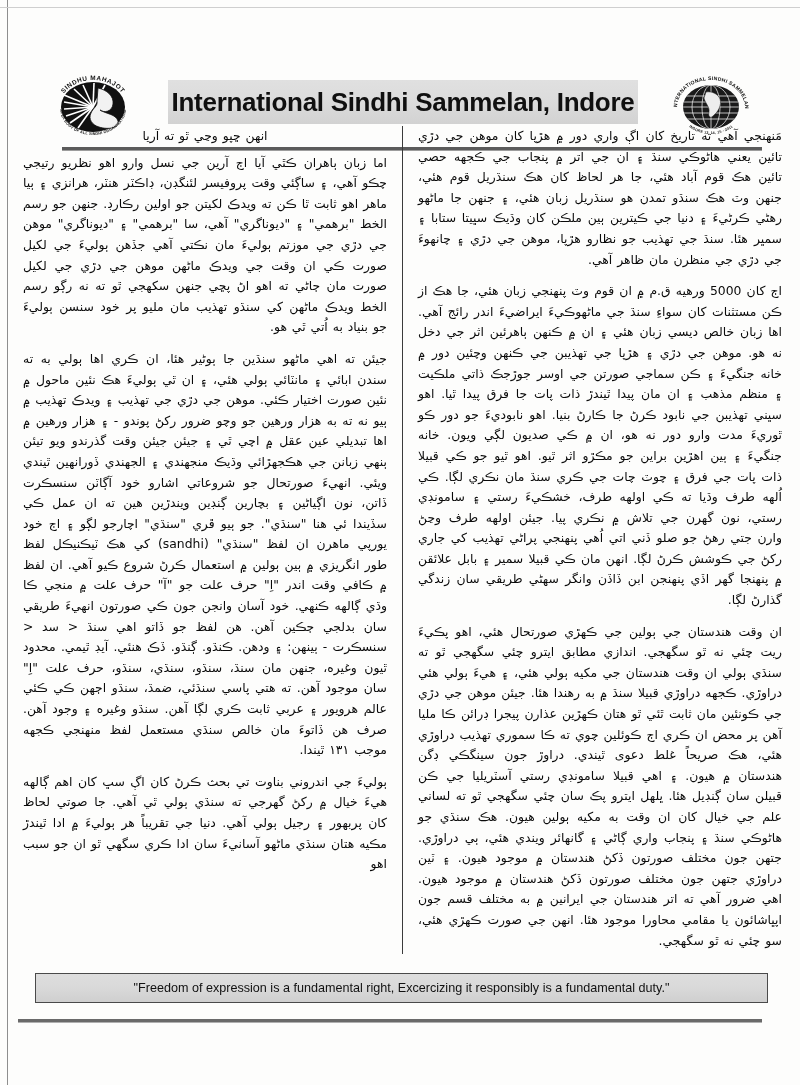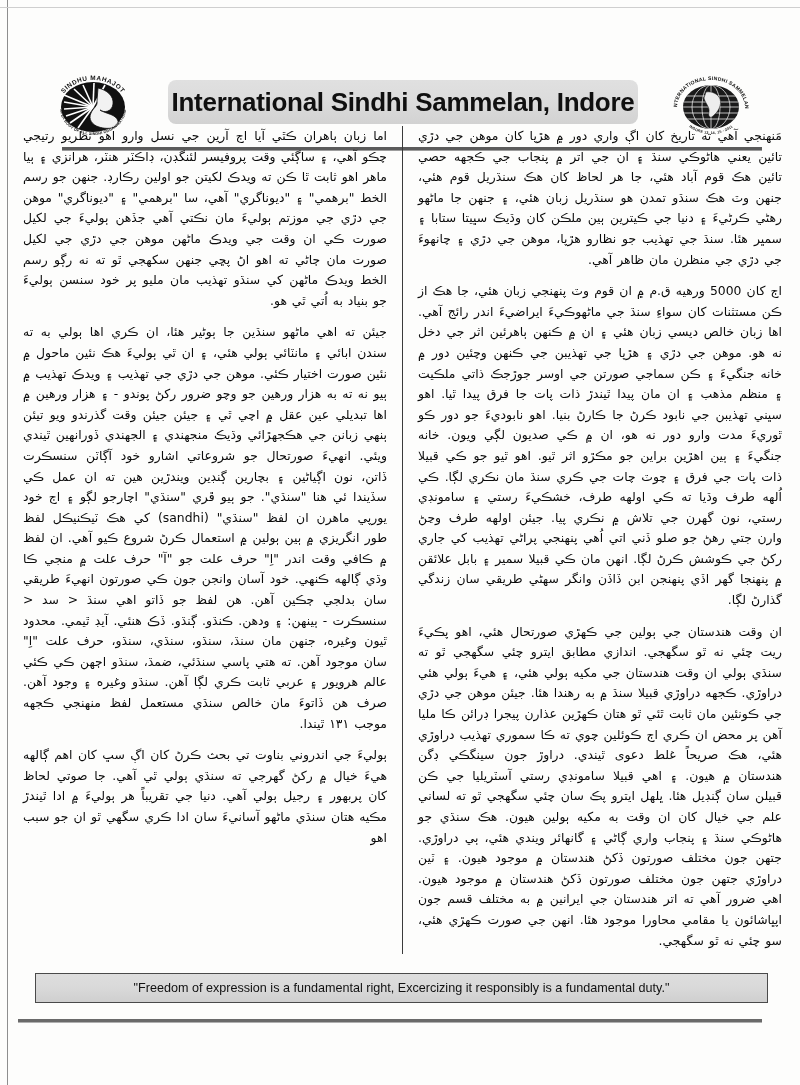--- a/index.html
+++ b/index.html
@@ -49,21 +49,21 @@
     width: 86px; height: 76px;
   }
   .logo-left  { left: 50px;  top: 38px; }
   .logo-right { left: 668px; top: 38px; }
 
   .title-banner {
     position: absolute;
     left: 168px; top: 50px;
     width: 470px; height: 44px;
     background: linear-gradient(180deg,#e0e0e0 0%, #dcdcdc 45%, #d2d2d2 100%);
-    border-radius: 8px;
+    border-radius: 0;
     display: flex;
     align-items: center;
     justify-content: center;
   }
   .title-text {
     font-family: "Liberation Sans", sans-serif;
     font-weight: bold;
     font-size: 26px;
     letter-spacing: -0.3px;
     color: #101010;
@@ -227,20 +227,21 @@
 
     <div class="column">
       <p class="para">مَنهنجي آهي ته تاريخ کان اڳ واري دور ۾ هڙپا کان موهن جي دڙي تائين يعني هاڻوڪي سنڌ ۽ ان جي اتر ۾ پنجاب جي ڪجهه حصي تائين هڪ قوم آباد هئي، جا هر لحاظ کان هڪ سنڌريل قوم هئي، جنهن وٽ هڪ سنڌو تمدن هو سنڌريل زبان هئي، ۽ جنهن جا ماڻهو رهڻي ڪرڻيءَ ۽ دنيا جي ڪيترين ٻين ملڪن کان وڌيڪ سڀيتا ستابا ۽ سمڀر هئا. سنڌ جي تهذيب جو نظارو هڙپا، موهن جي دڙي ۽ چانهوءَ جي دڙي جي منظرن مان ظاهر آهي.</p>
       <p class="para">اڄ کان 5000 ورهيه ق.م ۾ ان قوم وٽ پنهنجي زبان هئي، جا هڪ از ڪن مستثنات کان سواءِ سنڌ جي ماڻهوڪيءَ ايراضيءَ اندر رائج آهي. اها زبان خالص ديسي زبان هئي ۽ ان ۾ ڪنهن ٻاهرئين اثر جي دخل نه هو. موهن جي دڙي ۽ هڙپا جي تهذيبن جي ڪنهن وچئين دور ۾ خانه جنگيءَ ۽ ڪن سماجي صورتن جي اوسر جوڙجڪ ذاتي ملڪيت ۽ منظم مذهب ۽ ان مان پيدا ٿيندڙ ذات پات جا فرق پيدا ٿيا. اهو سڀني تهذيبن جي نابود ڪرڻ جا ڪارڻ بنيا. اهو نابوديءَ جو دور ڪو ٿوريءَ مدت وارو دور نه هو، ان ۾ ڪي صديون لڳي ويون. خانه جنگيءَ ۽ ٻين اهڙين براين جو مڪڙو اثر ٿيو. اهو ٿيو جو ڪي قبيلا ذات پات جي فرق ۽ چوٽ چات جي ڪري سنڌ مان نڪري لڳا. ڪي اُلهه طرف وڌيا ته ڪي اولهه طرف، خشڪيءَ رستي ۽ سامونڊي رستي، نون گهرن جي تلاش ۾ نڪري پيا. جيئن اولهه طرف وڃڻ وارن جتي رهڻ جو صلو ڏني اتي اُهي پنهنجي پراڻي تهذيب کي جاري رکڻ جي ڪوشش ڪرڻ لڳا. انهن مان ڪي قبيلا سمير ۽ بابل علائقن ۾ پنهنجا گهر اڏي پنهنجن ابن ڏاڏن وانگر سهڻي طريقي سان زندگي گذارڻ لڳا.</p>
       <p class="para">ان وقت هندستان جي ٻولين جي ڪهڙي صورتحال هئي، اهو پڪيءَ ريت چئي نه ٿو سگهجي. اندازي مطابق ايترو چئي سگهجي ٿو ته سنڌي ٻولي ان وقت هندستان جي مکيه ٻولي هئي، ۽ هيءَ ٻولي هئي دراوڙي. ڪجهه دراوڙي قبيلا سنڌ ۾ به رهندا هئا. جيئن موهن جي دڙي جي ڪونئين مان ثابت ٿئي ٿو هتان ڪهڙين عذارن پيجرا ڊرائن ڪا مليا آهن پر محض ان ڪري اڄ ڪوئلين چوي ته ڪا سموري تهذيب دراوڙي هئي، هڪ صريحاً غلط دعوى ٿيندي. دراوڙ جون سينگڪي ڊگن هندستان ۾ هيون. ۽ اهي قبيلا سامونڊي رستي آسٽريليا جي ڪن قبيلن سان ڳنڊيل هئا. ڀلهل ايترو پڪ سان چئي سگهجي ٿو ته لساني علم جي خيال کان ان وقت به مکيه ٻولين هيون. هڪ سنڌي جو هاڻوڪي سنڌ ۽ پنجاب واري ڳاڻي ۽ گانهائر ويندي هئي، ٻي دراوڙي. جتهن جون مختلف صورتون ڏکڻ هندستان ۾ موجود هيون. ۽ ٽين دراوڙي جتهن جون مختلف صورتون ڏکڻ هندستان ۾ موجود هيون. اهي ضرور آهي ته اتر هندستان جي ايرانين ۾ به مختلف قسم جون اپڀاشائون يا مقامي محاورا موجود هئا. انهن جي صورت ڪهڙي هئي، سو چئي نه ٿو سگهجي.</p>
     </div>
 
     <div class="col-divider"></div>
 
     <div class="column">
+      <p class="para tight" style="text-align:center;">انهن ڇپو وڃي ٿو ته آريا</p>
       <p class="para">اما زبان ٻاهران ڪٿي آيا اڄ آرين جي نسل وارو اهو نظريو رتيجي چڪو آهي، ۽ ساڳئي وقت پروفيسر لئنگڊن، ڊاڪٽر هنٽر، هرانزي ۽ ٻيا ماهر اهو ثابت ٿا ڪن ته ويدڪ لکيتن جو اولين رڪارڊ. جنهن جو رسم الخط "برهمي" ۽ "ديوناگري" آهي، سا "برهمي" ۽ "ديوناگري" موهن جي دڙي جي موزتم ٻوليءَ مان نڪتي آهي جڏهن ٻوليءَ جي لکيل صورت ڪي ان وقت جي ويدڪ ماڻهن موهن جي دڙي جي لکيل صورت مان ڄاڻي ته اهو اڻ پڇي جنهن سکهجي ٿو ته نه رڳو رسم الخط ويدڪ ماڻهن کي سنڌو تهذيب مان مليو پر خود سنسن ٻوليءَ جو بنياد به اُتي ٿي هو.</p>
       <p class="para">جيئن ته اهي ماڻهو سنڌين جا ٻوڻير هئا، ان ڪري اها ٻولي به ته سندن ابائي ۽ مانٽائي ٻولي هئي، ۽ ان ٿي ٻوليءَ هڪ نئين ماحول ۾ نئين صورت اختيار ڪئي. موهن جي دڙي جي تهذيب ۽ ويدڪ تهذيب ۾ ٻيو نه ته به هزار ورهين جو وچو ضرور رکڻ پوندو - ۽ هزار ورهين ۾ اها تبديلي عين عقل ۾ اچي ٿي ۽ جيئن جيئن وقت گذرندو ويو تيئن ٻنهي زبانن جي هڪجهڙائي وڌيڪ منجهندي ۽ الجهندي ڏورانهين ٿيندي ويئي. انهيءَ صورتحال جو شروعاتي اشارو خود آڳاٽن سنسڪرت ڏاتن، نون اڳياڻين ۽ بچارين ڳنڊين ويندڙين هين ته ان عمل ڪي سڏيندا ئي هنا "سنڌي". جو ٻيو ڦري "سنڌي" اچارجو لڳو ۽ اڄ خود يورپي ماهرن ان لفظ "سنڌي" (sandhi) کي هڪ ٽيڪنيڪل لفظ طور انگريزي ۾ ٻين ٻولين ۾ استعمال ڪرڻ شروع ڪيو آهي. ان لفظ ۾ ڪافي وقت اندر "اِ" حرف علت جو "آ" حرف علت ۾ منجي ڪا وڌي ڳالهه ڪنهي. خود آسان وانجن جون ڪي صورتون انهيءَ طريقي سان بدلجي ڄڪين آهن. هن لفظ جو ڏاتو اهي سنڌ &lt; سد &lt; سنسڪرت - ٻينهن: ۽ ودهن. ڪنڌو. ڳنڌو. ڏڪ هنئي. آيڊ ٿيمي. محدود ٿيون وغيره، جنهن مان سنڌ، سنڌو، سنڌي، سنڌو، حرف علت "اِ" سان موجود آهن. ته هتي پاسي سنڌئي، ضمڌ، سنڌو اڄهن ڪي ڪئي عالم هرويور ۽ عربي ثابت ڪري لڳا آهن. سنڌو وغيره ۽ وجود آهن. صرف هن ڏاتوءَ مان خالص سنڌي مستعمل لفظ منهنجي ڪجهه موجب ١٣١ ٿيندا.</p>
       <p class="para">ٻوليءَ جي اندروني بناوت تي بحث ڪرڻ کان اڳ سڀ کان اهم ڳالهه هيءَ خيال ۾ رکڻ گهرجي ته سنڌي ٻولي ٿي آهي. جا صوتي لحاظ کان پربهور ۽ رجيل ٻولي آهي. دنيا جي تقريباً هر ٻوليءَ ۾ ادا ٿيندڙ مڪيه هتان سنڌي ماڻهو آسانيءَ سان ادا ڪري سگهي ٿو ان جو سبب اهو</p>
     </div>
   </div>
 
   <div class="quote-box">
     <span class="quote-text">"Freedom of expression is a fundamental right, Excercizing it responsibly is a fundamental duty."</span>
   </div>
   <div class="footer-rule"></div>

